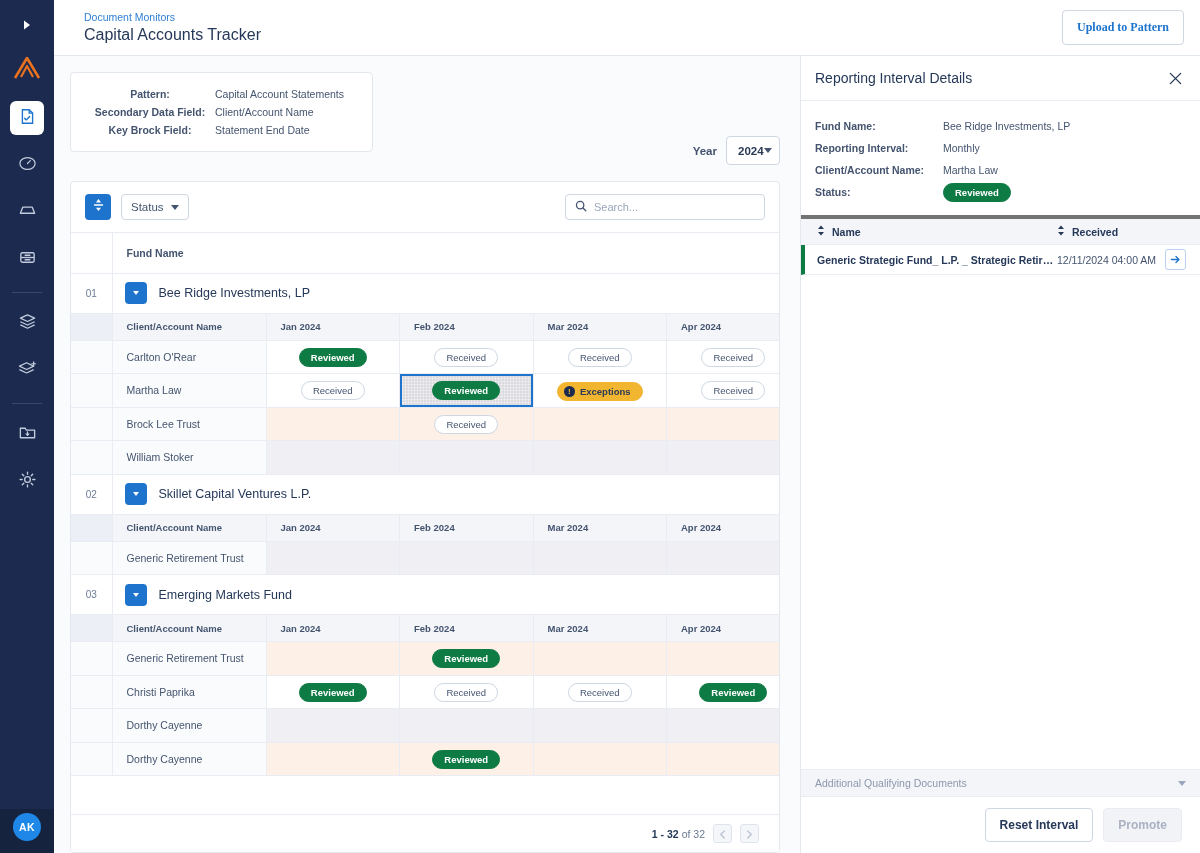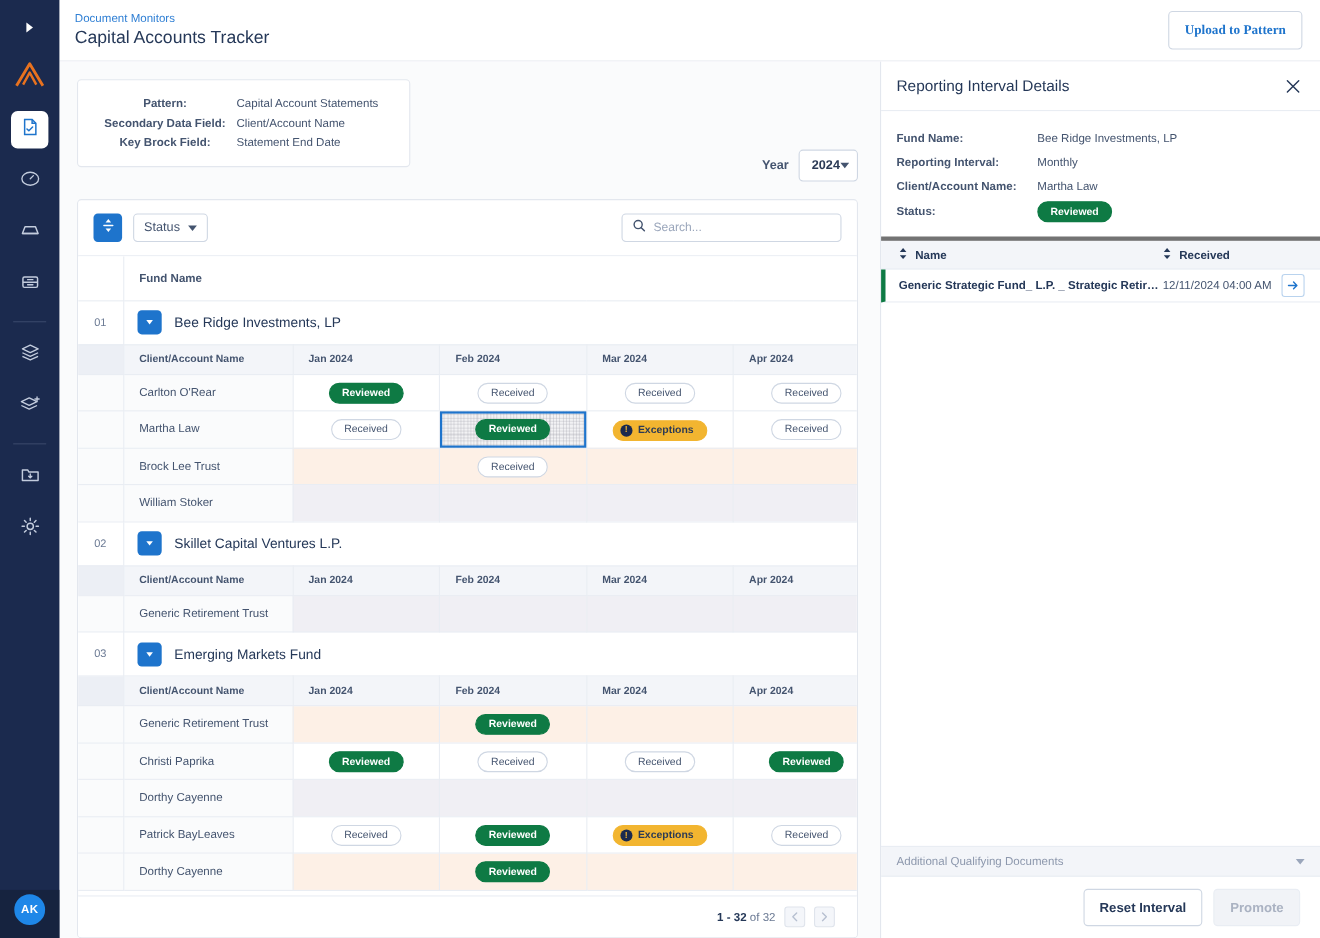--- a/index.html
+++ b/index.html
@@ -49,21 +49,21 @@
     background: #16233f;
     display: flex; align-items: center; justify-content: center;
   }
 
   
   .main { flex: 1 1 auto; display: flex; flex-direction: column; min-width: 0; }
 
   .topbar {
     height: 56px; flex: 0 0 56px; border-bottom: 1px solid #e3e7ee;
     display: flex; align-items: center; justify-content: space-between;
-    padding: 0 16px 0 14px; background: #fff;
+    padding: 0 16px 0 30px; background: #fff;
   }
   .crumbs { display: flex; flex-direction: column; gap: 3px; }
   .crumb-link { font-size: 10.5px; color: #2f7fd4; cursor: pointer; }
   .page-title { font-size: 16px; color: #253858; font-weight: 400; }
   .upload-btn {
     border: 1px solid #cfd7e3; border-radius: 4px; background: #fff;
     color: #1e74cc; font-size: 12px; font-weight: bold;
     padding: 9px 14px; cursor: pointer; font-family: Liberation Serif, serif;
   }
 
@@ -575,28 +575,20 @@
                     <td class="cell"><span class="pill received">Received</span></td>
                     <td class="cell"><span class="pill reviewed">Reviewed</span></td>
                   </tr>
                   <tr class="data-row">
                     <td class="idxblank"></td>
                     <td class="nm">Dorthy Cayenne</td>
                     <td class="cell empty-lav"></td>
                     <td class="cell empty-lav"></td>
                     <td class="cell empty-lav"></td>
                     <td class="cell empty-lav"></td>
-                  </tr>
-                  <tr class="data-row">
-                    <td class="idxblank"></td>
-                    <td class="nm">Patrick BayLeaves</td>
-                    <td class="cell"><span class="pill received">Received</span></td>
-                    <td class="cell"><span class="pill reviewed">Reviewed</span></td>
-                    <td class="cell"><span class="pill exceptions"><span class="exc-icon">!</span>Exceptions</span></td>
-                    <td class="cell"><span class="pill received">Received</span></td>
                   </tr>
                   <tr class="data-row">
                     <td class="idxblank"></td>
                     <td class="nm">Dorthy Cayenne</td>
                     <td class="cell peach"></td>
                     <td class="cell peach"><span class="pill reviewed">Reviewed</span></td>
                     <td class="cell peach"></td>
                     <td class="cell peach"></td>
                   </tr>
                 </tbody>

